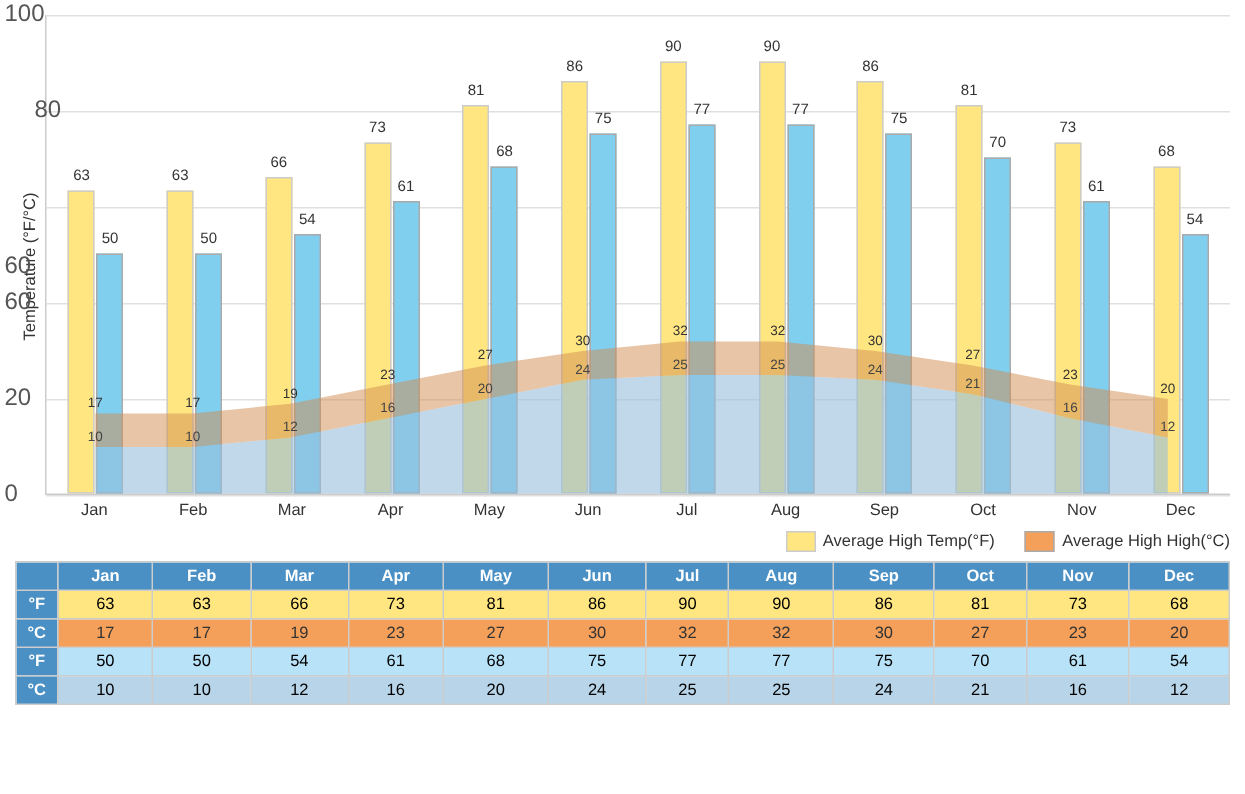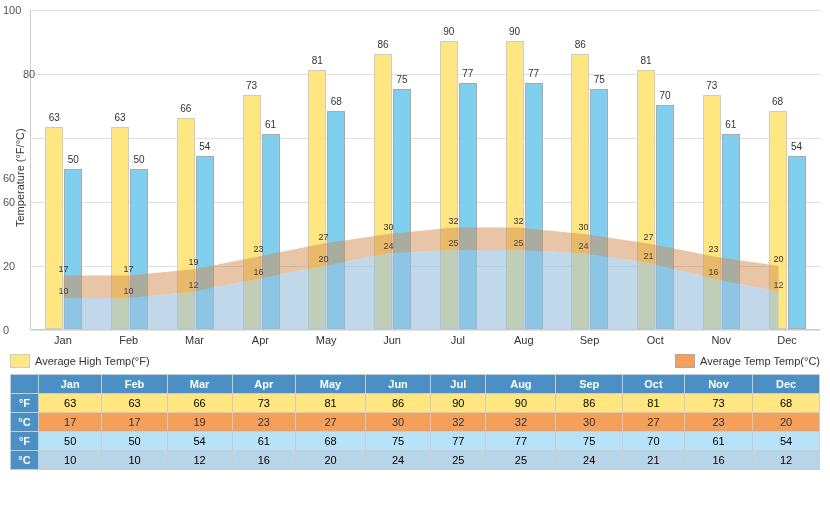--- a/index.html
+++ b/index.html
@@ -44,21 +44,21 @@
     
     .grid-line {
       position: absolute;
       left: 0;
       right: 0;
       border-top: 1px solid #e0e0e0;
     }
     .grid-label {
       position: absolute;
       left: -28px;
-      font-size: 11px;
+      font-size: 16px;
       color: #555;
       transform: translateY(-50%);
     }
     
     .bars-container {
       position: absolute;
       top: 0; left: 0; right: 0; bottom: 0;
       display: flex;
       align-items: flex-end;
     }
@@ -107,21 +107,21 @@
     .x-label {
       flex: 1;
       text-align: center;
       font-size: 11px;
       color: #333;
       padding-top: 4px;
     }
     
     .legend {
       display: flex;
-      justify-content: space-between;
+      justify-content: flex-end;
       gap: 20px;
       padding: 8px 0 6px 0;
       flex-wrap: wrap;
     }
     .legend-item {
       display: flex;
       align-items: center;
       gap: 5px;
       font-size: 11px;
       color: #333;
@@ -347,21 +347,21 @@
     </div>
   </div>
 
   <div class="legend" id="legend">
       <div class="legend-item">
         <div class="legend-box" style="background: rgb(255, 230, 128); border-color: rgb(204, 204, 204);"></div>
         <span>Average High Temp(°F)</span>
       </div>
       <div class="legend-item">
         <div class="legend-box" style="background: rgb(245, 160, 90); border-color: rgb(170, 170, 170);"></div>
-        <span>Average Temp Temp(°C)</span>
+        <span>Average High High(°C)</span>
       </div>
     </div>
 
   <table class="data-table" id="dataTable">
       <thead>
         <tr>
           <th class="col-header"></th>
           <th class="col-header">Jan</th>
           <th class="col-header">Feb</th>
           <th class="col-header">Mar</th>

